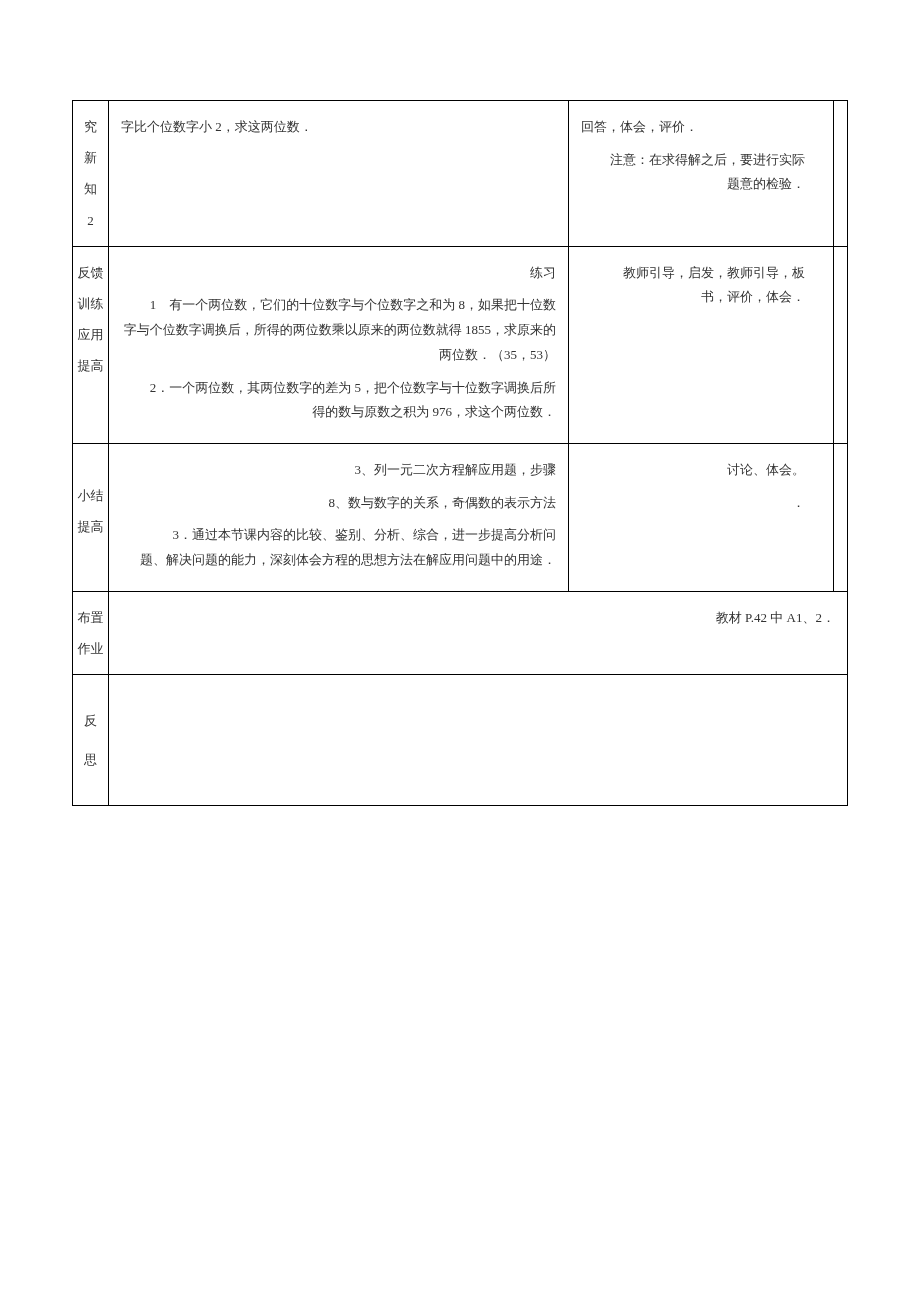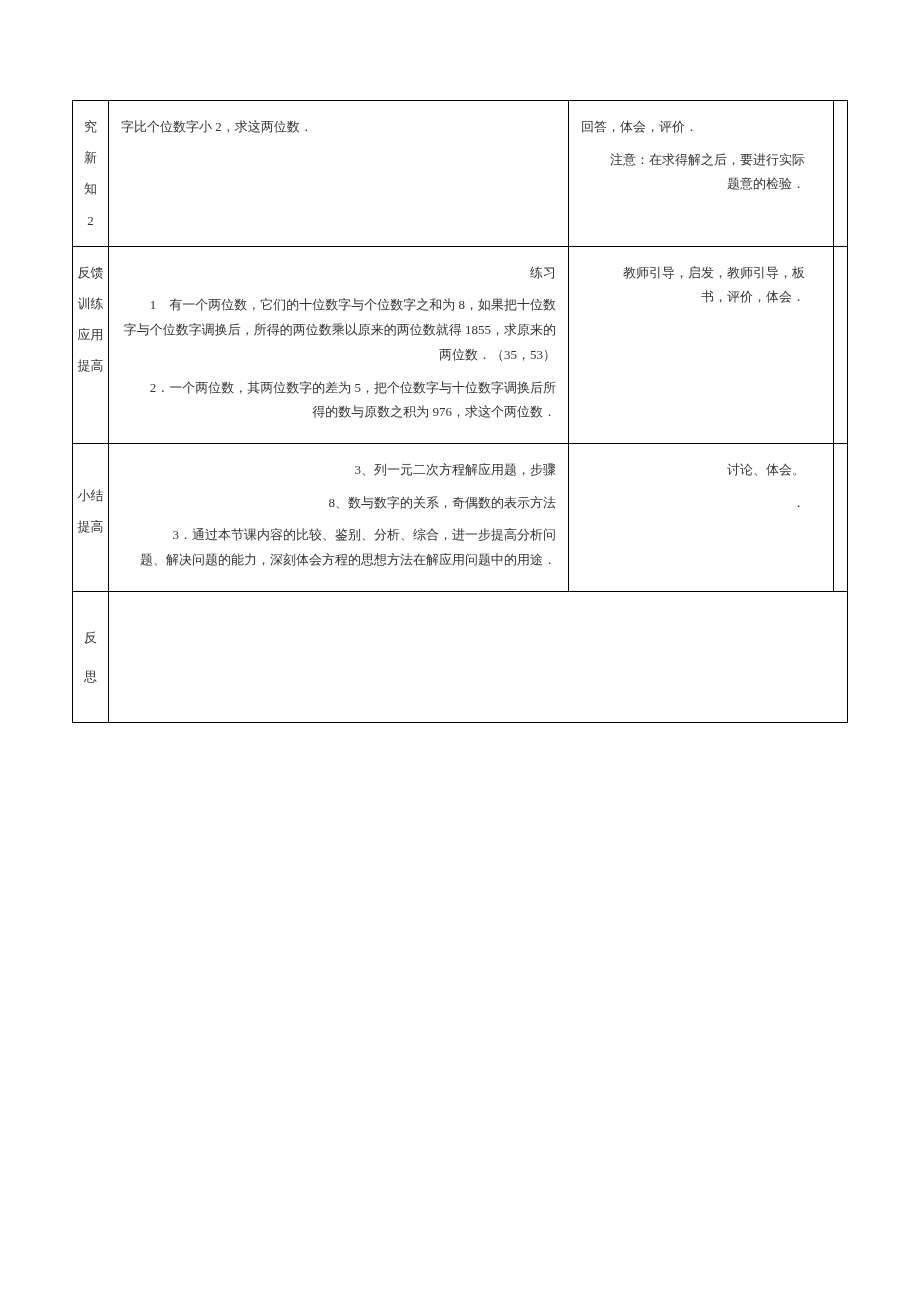--- a/index.html
+++ b/index.html
@@ -105,20 +105,29 @@
       <p class="p p-indent">8、数与数字的关系，奇偶数的表示方法</p>
       <p class="p p-indent">3．通过本节课内容的比较、鉴别、分析、综合，进一步提高分析问题、解决问题的能力，深刻体会方程的思想方法在解应用问题中的用途．</p>
     </td>
     <td class="right-col">
       <p class="p p-indent">讨论、体会。</p>
       <p class="p p-indent">．</p>
     </td>
     <td class="narrow-col"></td>
   </tr>
 
+  <tr>
+    <td class="label-col">
+      <span class="vchar">布置</span>
+      <span class="vchar">作业</span>
+    </td>
+    <td class="content-col" colspan="3">
+      <p class="p p-indent">教材 P.42 中 A1、2．</p>
+    </td>
+  </tr>
 
   <tr>
     <td class="label-col" style="padding:26px 2px; line-height:3;">
       <span class="vchar">反</span>
       <span class="vchar">思</span>
     </td>
     <td class="content-col" colspan="3" style="height:110px;"></td>
   </tr>
 
   </tbody>

